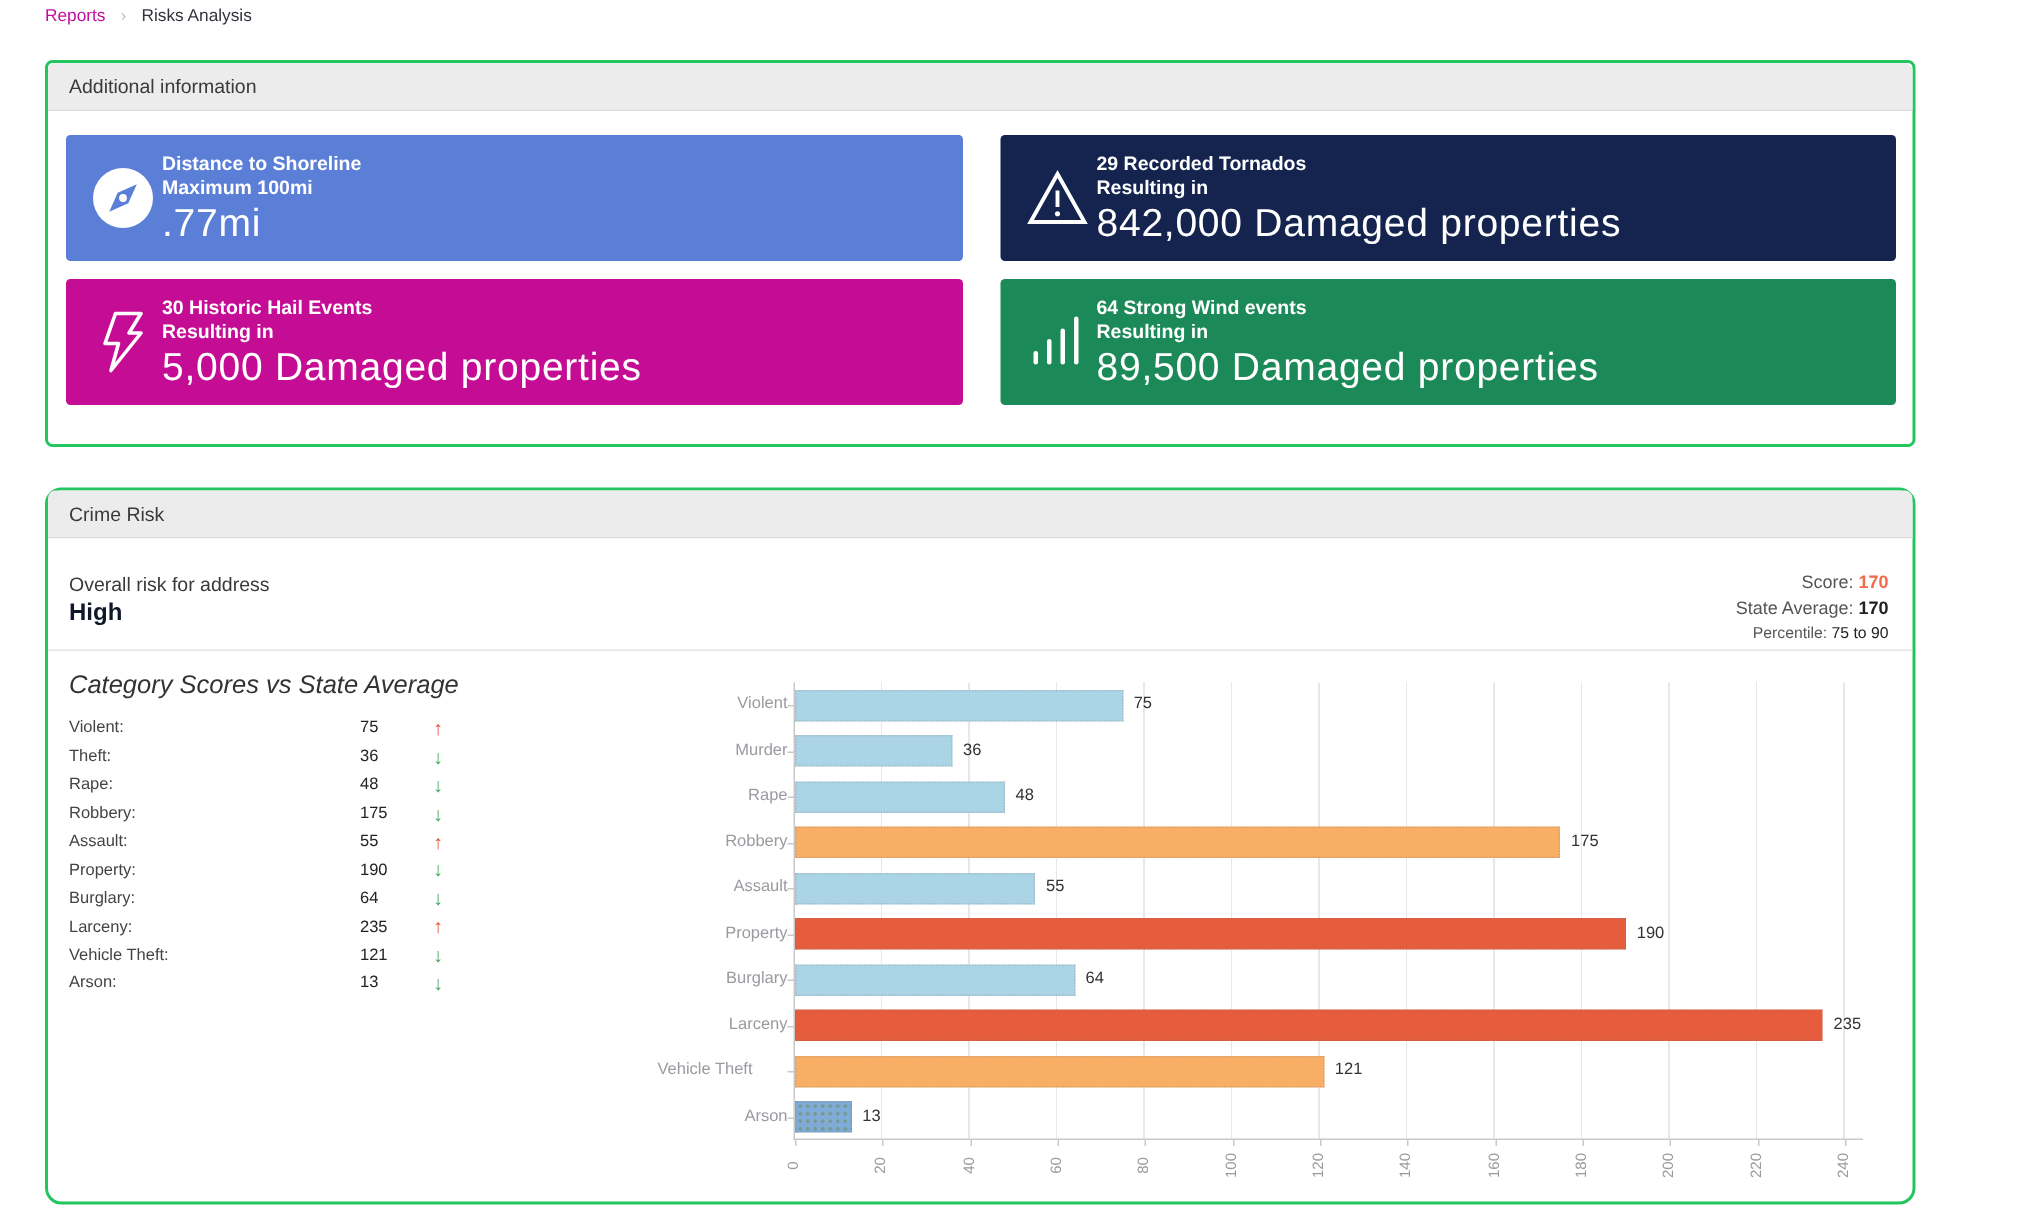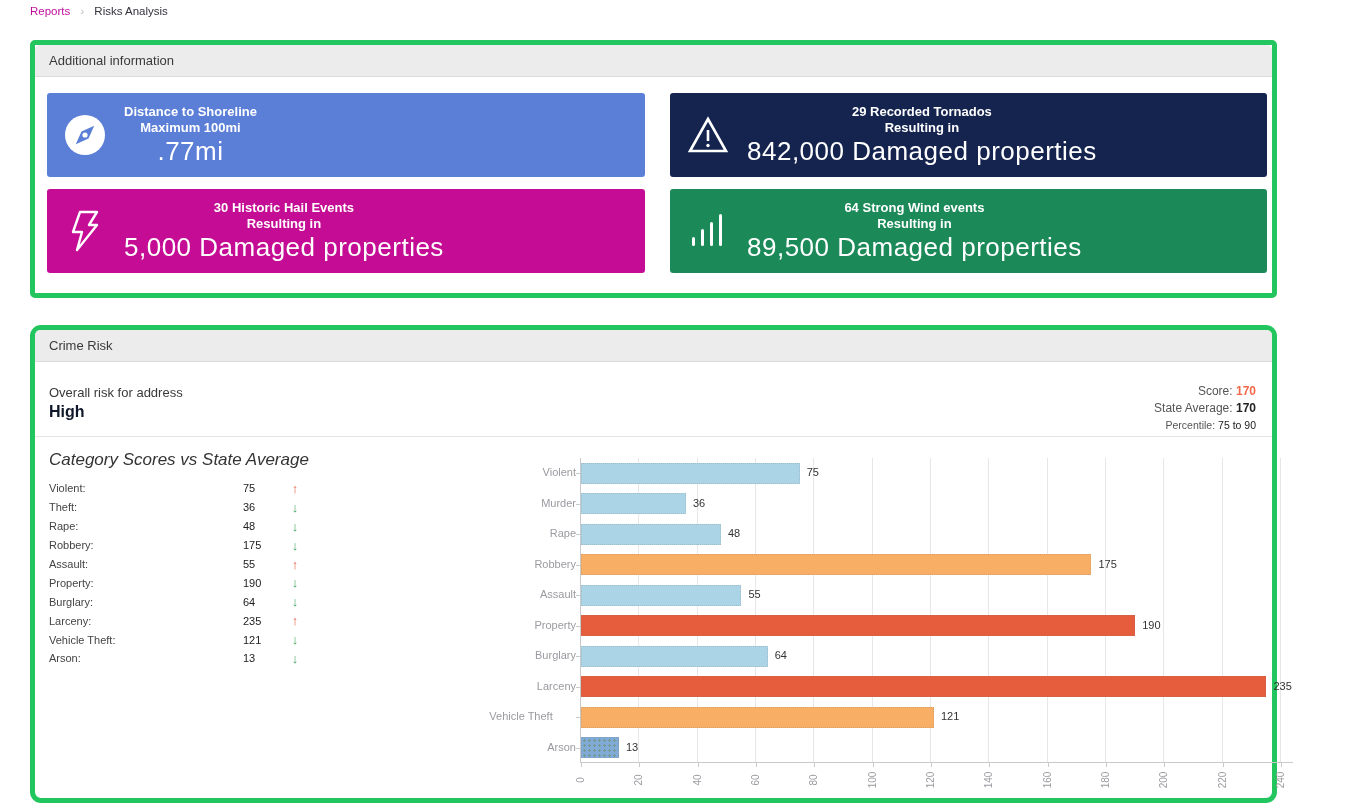--- a/index.html
+++ b/index.html
@@ -7,36 +7,36 @@
     font-family:"Liberation Sans", sans-serif; color:#333; }
 
   
   .breadcrumb { position:absolute; left:30px; top:5px; font-size:11.5px; }
   .breadcrumb .crumb-link { color:#c00f9b; text-decoration:none; cursor:pointer; }
   .breadcrumb .crumb-sep { color:#b9b9c0; margin:0 7px; font-size:11px; }
   .breadcrumb .crumb-current { color:#33333d; }
 
   
   .panel { position:absolute; left:30px; width:1247px; background:#fff;
-    border:5px solid #22c55e; border-radius:5px; }
+    border:2px solid #22c55e; border-radius:5px; }
   .panel-header { height:32px; line-height:31px; background:#ececec;
     border-bottom:1px solid #dcdcdc; border-radius:5px 5px 0 0;
     padding-left:14px; font-size:13px; color:#3a3a3a; }
   #panel-additional { top:40px; height:258px; }
   #panel-crime { top:325px; height:478px;border-radius:11px; }
 
   
   .card { position:absolute; height:84px; border-radius:3px; color:#fff;
     display:flex; align-items:center; padding-left:12px; }
   .card-shoreline { left:12px;  top:48px;  width:598px; background:#5b7ed7; }
   .card-tornado   { left:635px; top:48px;  width:597px; background:#14244f; }
   .card-hail      { left:12px;  top:144px; width:598px; background:#c40d94; }
   .card-wind      { left:635px; top:144px; width:597px; background:#1c8a58; }
   .card-icon { width:52px; display:flex; justify-content:center; align-items:center; flex:0 0 52px; }
-  .card-text { margin-left:13px;text-align:center; }
+  .card-text { margin-left:0; }
   .card-line1, .card-line2 { font-size:13px; font-weight:bold; line-height:16px; }
   .card-big { font-size:26px; font-weight:normal; line-height:30px; letter-spacing:.5px; }
 
   
   .overall-label { position:absolute; left:14px; top:55px; font-size:13px; color:#3a3a3a; }
   .overall-value { position:absolute; left:14px; top:73px; font-size:16px; font-weight:bold; color:#0f172a; }
   .score-stack { position:absolute; right:16px; top:53px; text-align:right; font-size:12px; line-height:17px; color:#555; }
   .score-stack .v-orange { color:#f4694c; font-weight:bold; }
   .score-stack .v-dark { color:#222; font-weight:bold; }
   .score-stack .small-line { font-size:10.5px; }
@@ -47,21 +47,21 @@
   .list-title { position:absolute; left:14px; top:120px; font-size:17px; color:#333;font-style:italic; }
   .score-list { position:absolute; left:14px; top:149px; width:280px; }
   .score-row { display:flex; height:18.9px; align-items:center; font-size:11px; color:#444; }
   .score-row .lbl { width:194px; }
   .score-row .val { width:42px; color:#222; }
   .score-row .trend { width:20px; text-align:center; font-size:13px; }
   .trend-up { color:#e0563e; }
   .trend-down { color:#44a45e; }
 
   
-  .chart { position:absolute; left:430px; top:128px; width:812px; height:345px;margin-left:48px; }
+  .chart { position:absolute; left:430px; top:128px; width:812px; height:345px; }
   .plot { position:absolute; left:67px; top:0; width:713px; height:305px;
     border-left:1px solid #c9c9c9; border-bottom:1px solid #c9c9c9;
     background-image:repeating-linear-gradient(to right,
       transparent 0px, transparent 57.33px, #e7e7e7 57.33px, #e7e7e7 58.33px); }
   .cat-label { position:absolute; left:-115px; width:110px; text-align:right;
     font-size:11px; color:#9a9aa0; }
   .cat-tick { position:absolute; left:-5px; width:5px; height:1px; background:#c9c9c9; }
   .bar { position:absolute; left:0; height:21px; border:1px dotted rgba(120,120,120,.25); }
   .bar-lightblue  { background:#abd4e6; }
   .bar-lightorange{ background:#f9ae65; }

